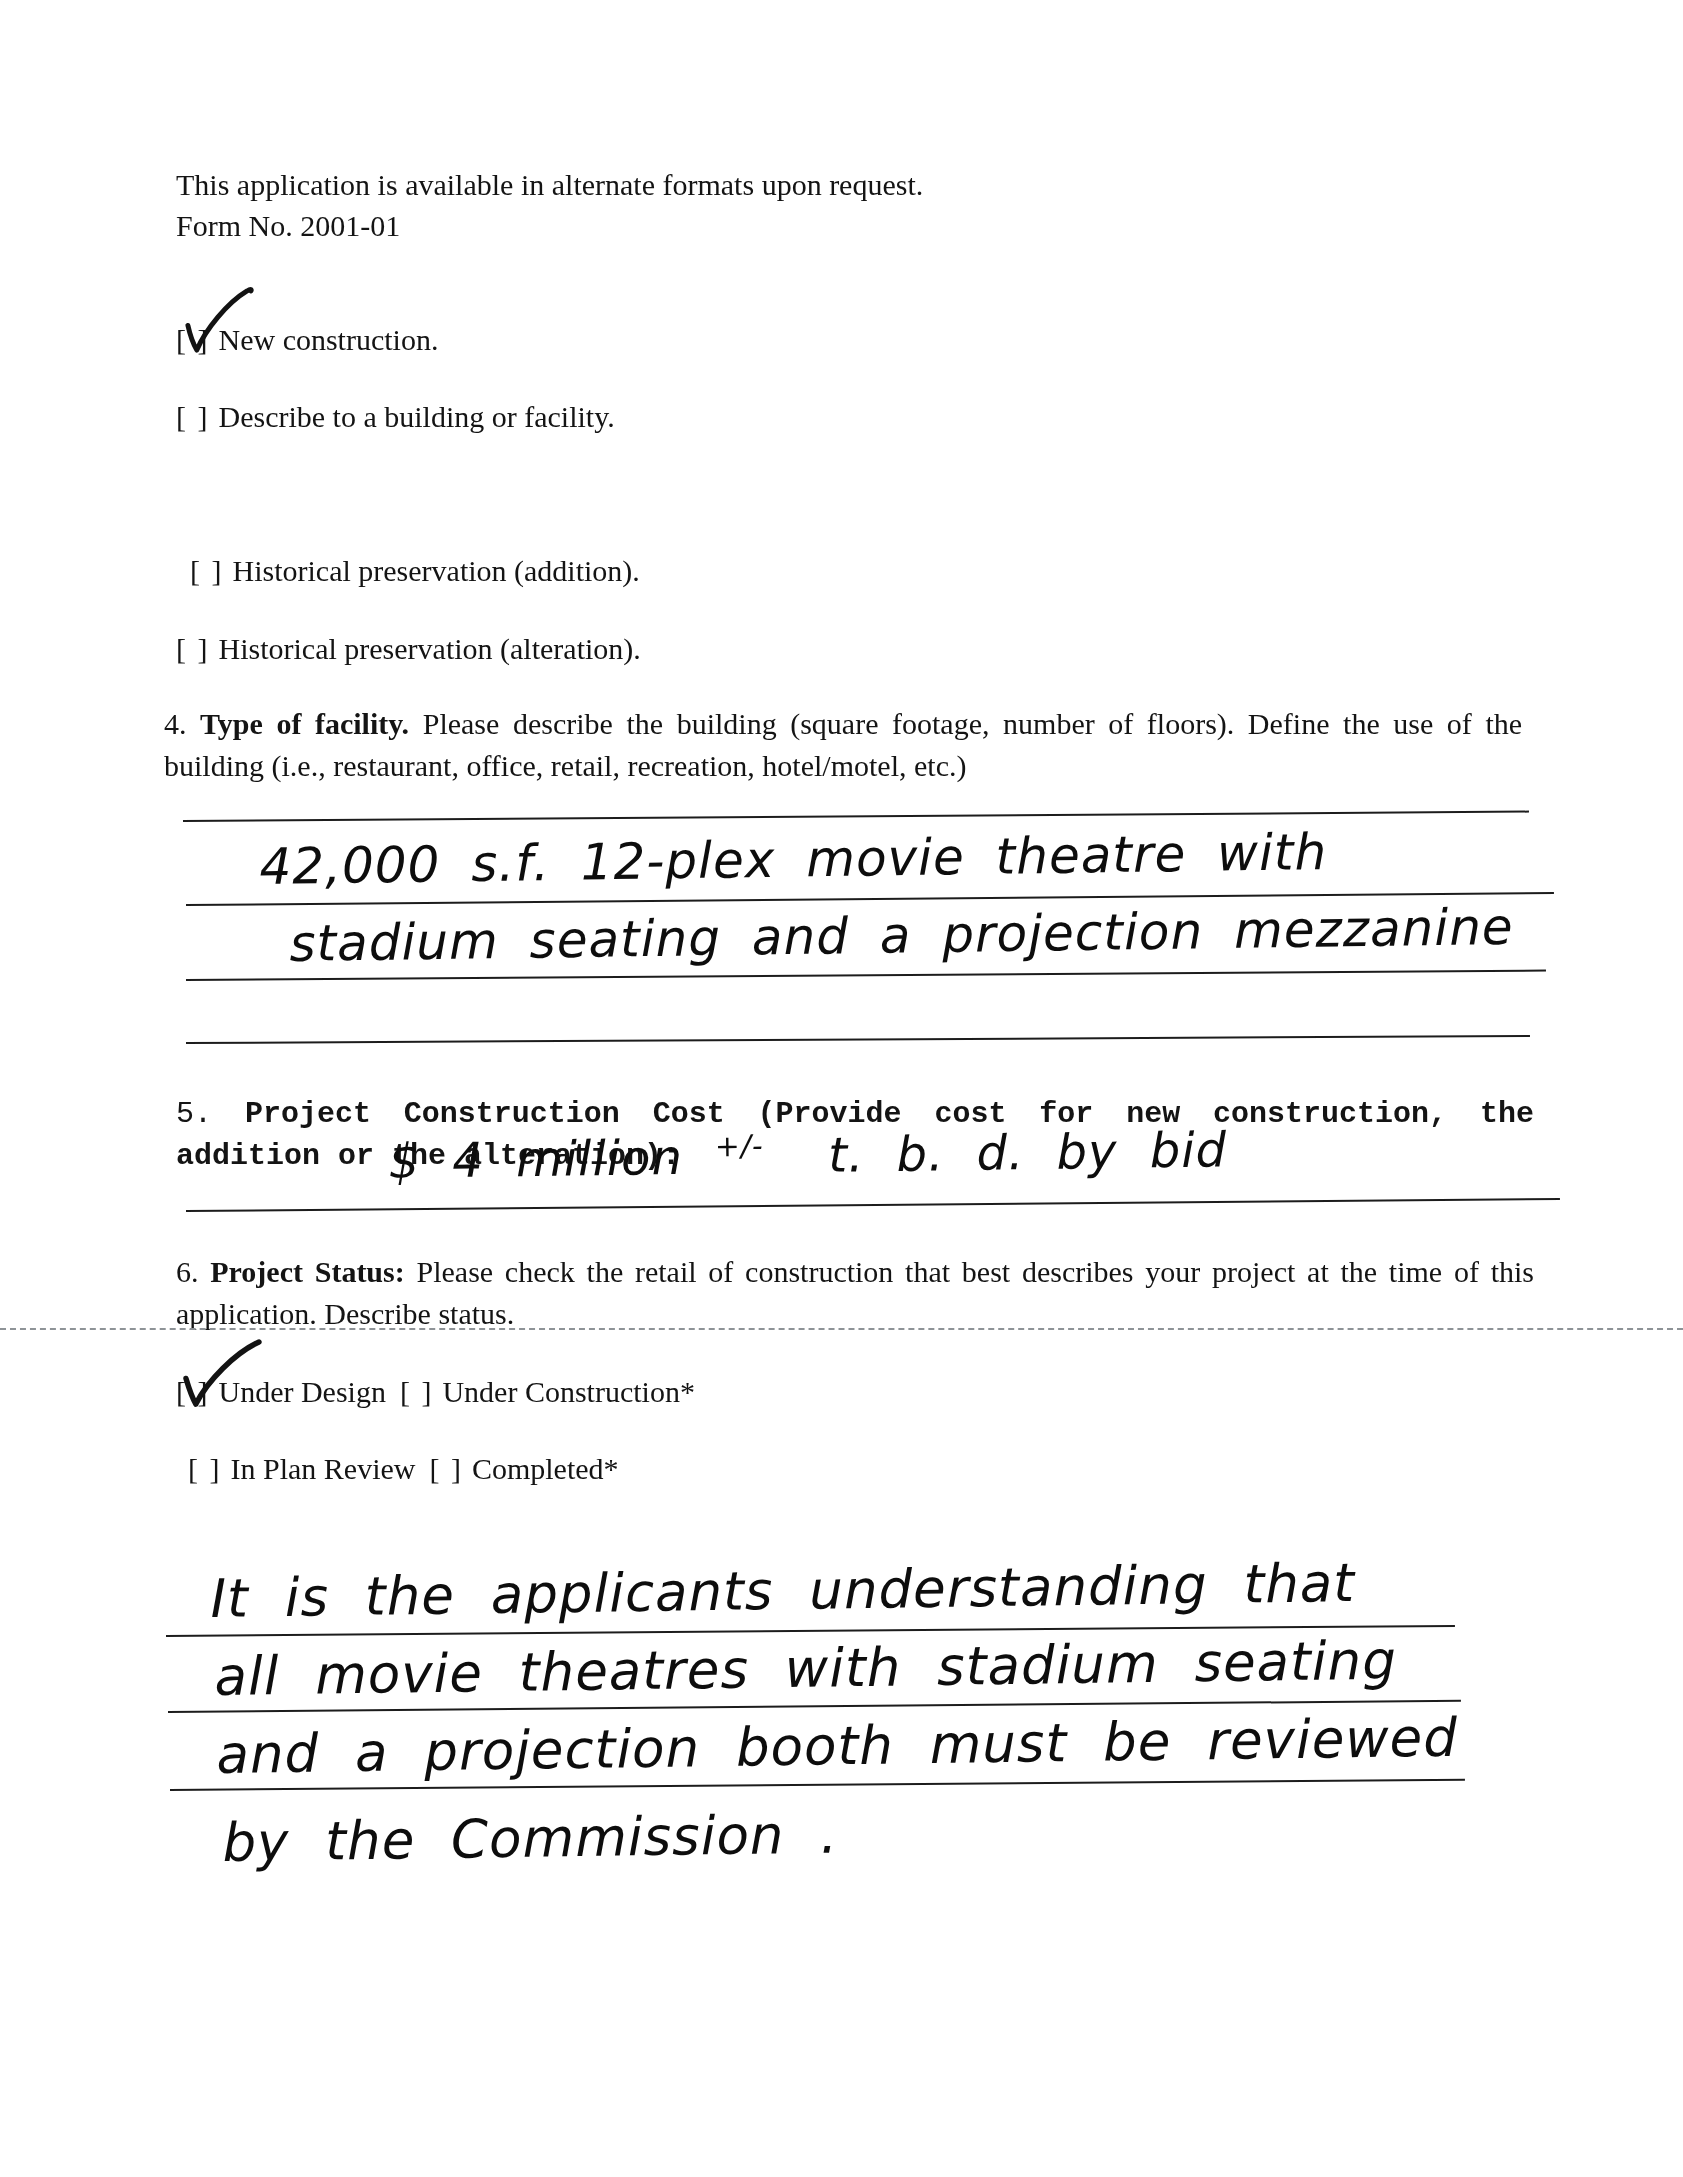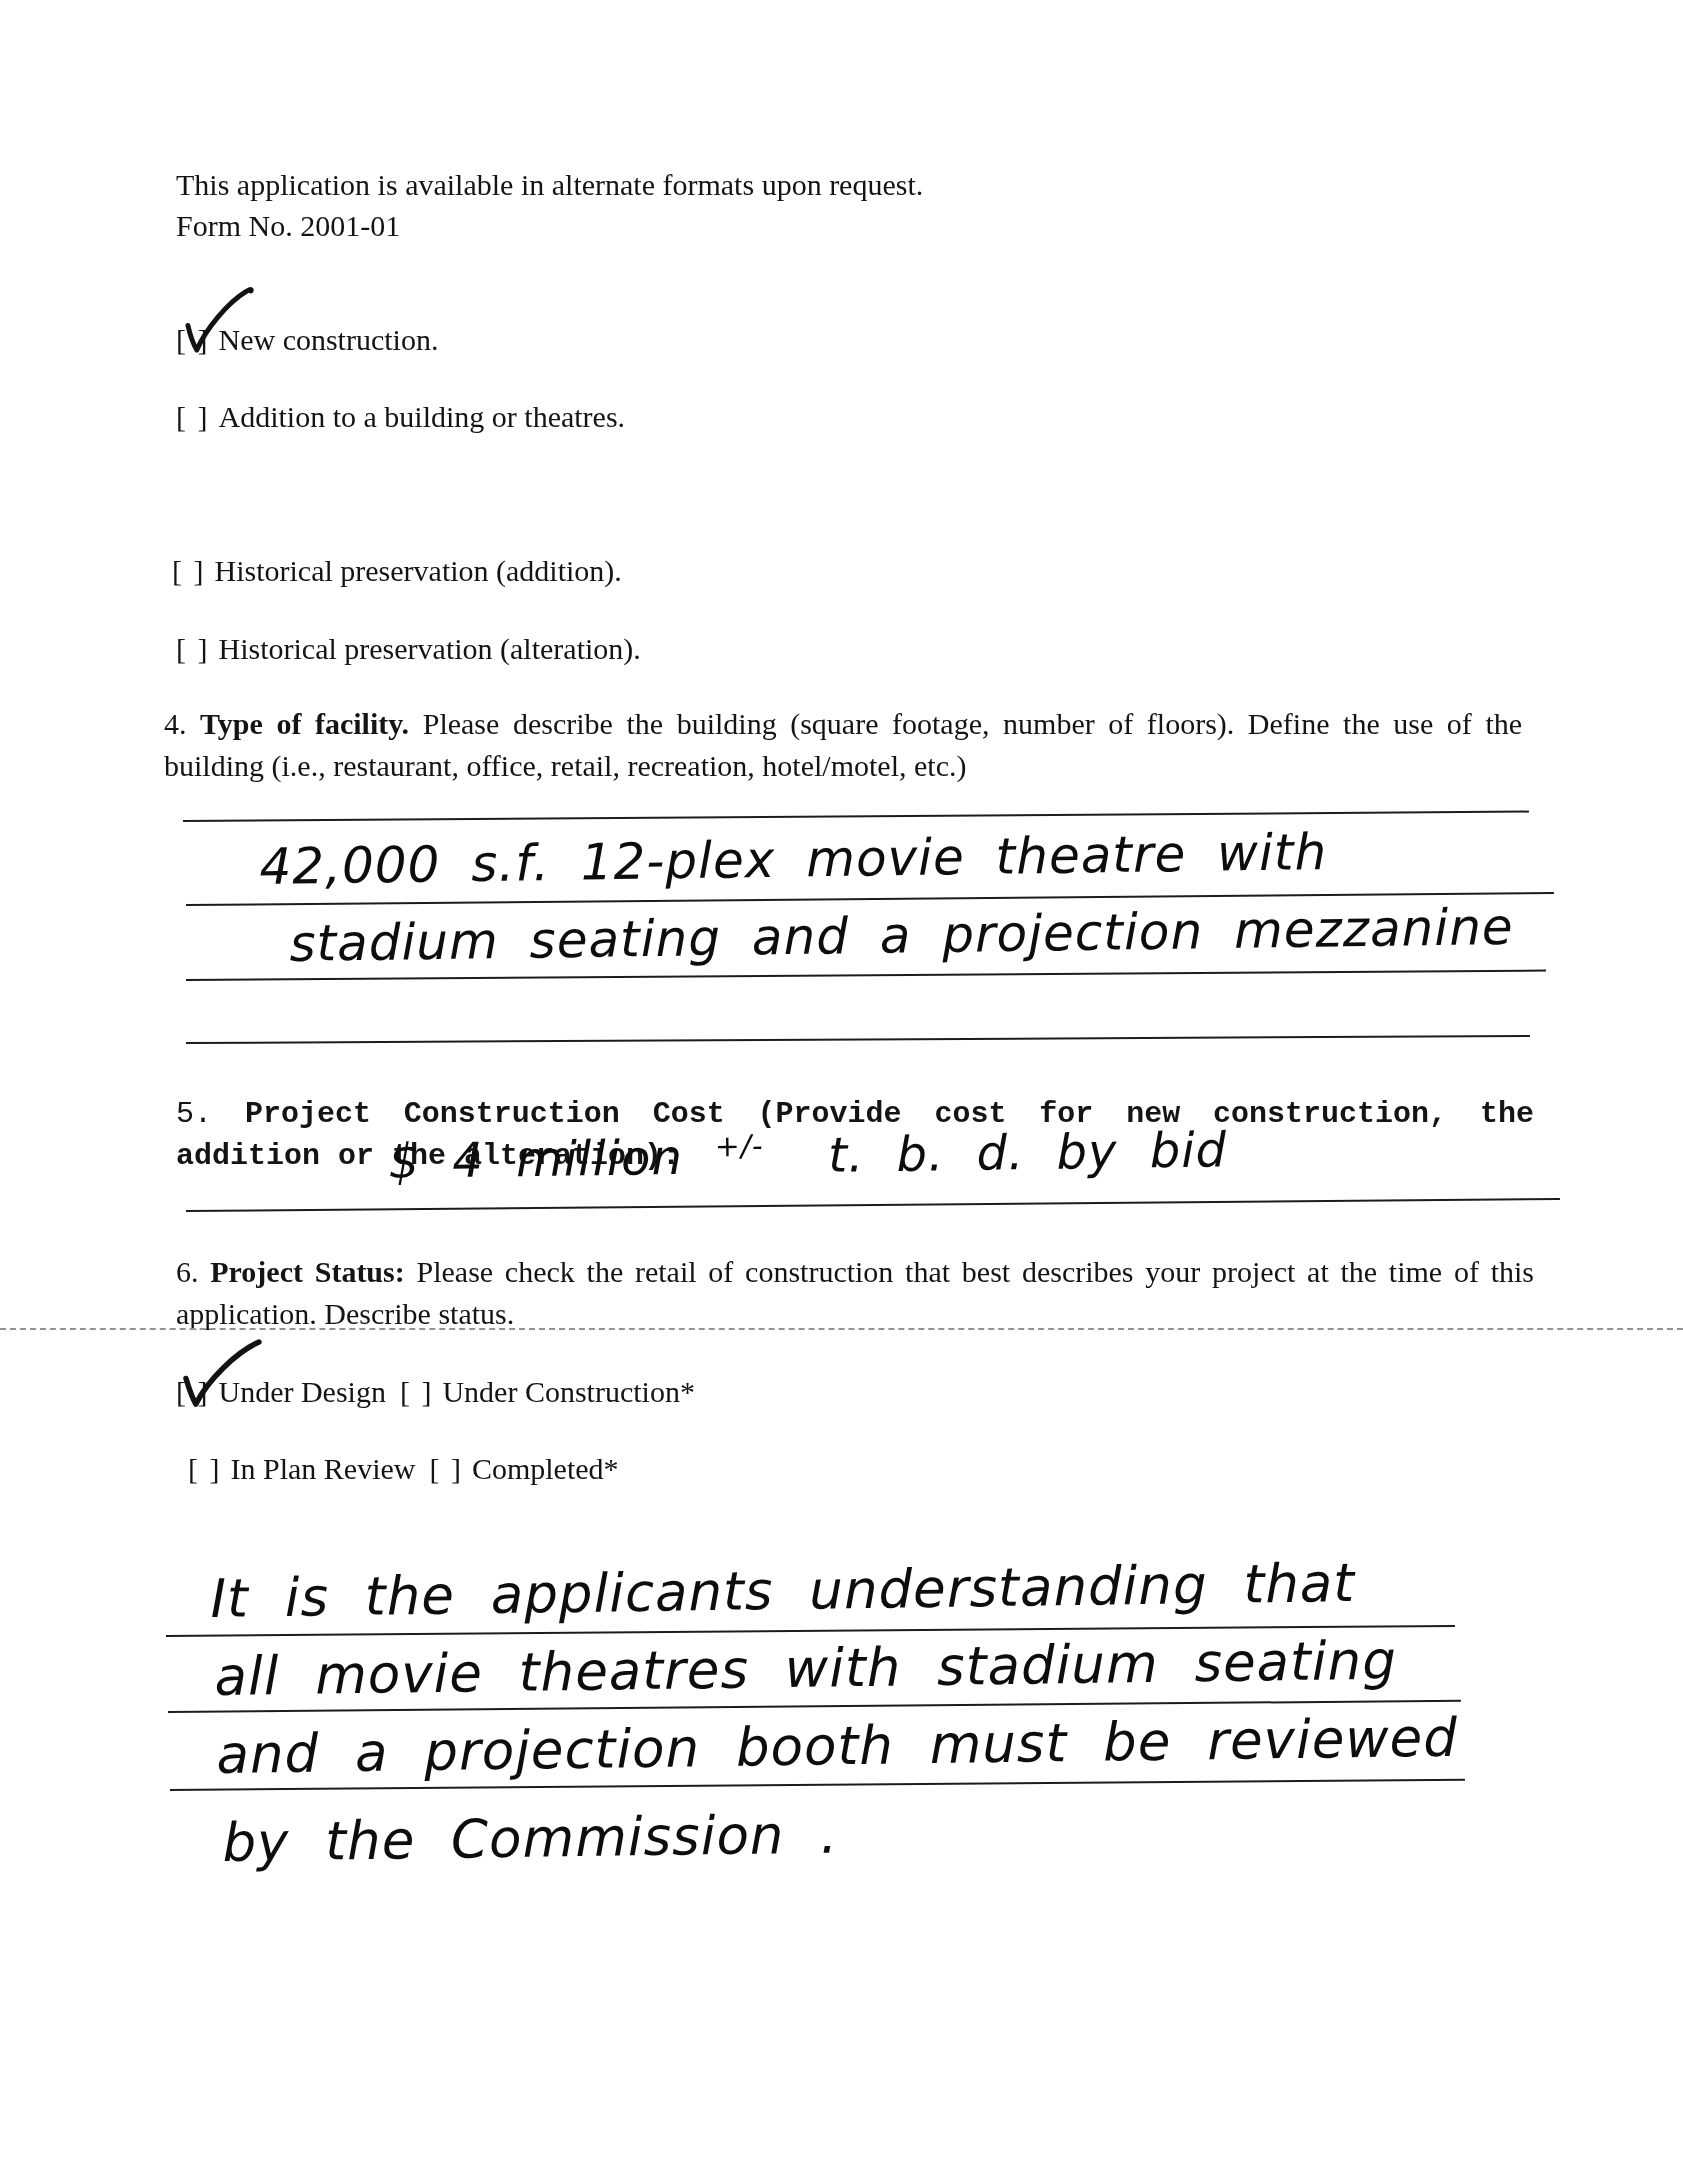--- a/index.html
+++ b/index.html
@@ -33,22 +33,22 @@
 </head>
 <body>
 
 <div class="page">
 
   <div class="printed" style="left:176px;top:164px;">This application is available in alternate formats upon request.</div>
   <div class="printed" style="left:176px;top:205px;">Form No. 2001-01</div>
 
 
   <div class="printed" style="left:176px;top:319px;"><span class="cb">[ ]</span><span>New construction.</span></div>
-  <div class="printed" style="left:176px;top:396px;"><span class="cb">[ ]</span><span>Addition to a building or theatres.</span></div>
-  <div class="printed" style="left:172px;top:550px;text-align:right;"><span class="cb">[ ]</span><span>Historical preservation (addition).</span></div>
+  <div class="printed" style="left:176px;top:396px;"><span class="cb">[ ]</span><span>Describe to a building or facility.</span></div>
+  <div class="printed" style="left:190px;top:550px;text-align:right;"><span class="cb">[ ]</span><span>Historical preservation (addition).</span></div>
   <div class="printed" style="left:176px;top:628px;"><span class="cb">[ ]</span><span>Historical preservation (alteration).</span></div>
 
   <svg class="check" style="left:178px;top:287px;" width="79" height="69" viewBox="0 0 80 70">
     <path d="M10 39 C12 48 15 57 19 64 C28 43 50 16 70 4 C73 2 75 2 74 4" stroke-width="5"></path>
   </svg>
 
   <div class="printed para" style="left:164px;top:703px;"><span>4.</span> <b>Type of facility.</b> <span>Please describe the building (square footage, number of floors). Define the use of the building (i.e., restaurant, office, retail, recreation, hotel/motel, etc.)</span></div>
 
   <div class="rule" style="left:183px;top:820px;width:1346px;transform:rotate(-0.4deg);"></div>
   <div class="rule" style="left:186px;top:904px;width:1368px;transform:rotate(-0.5deg);"></div>

